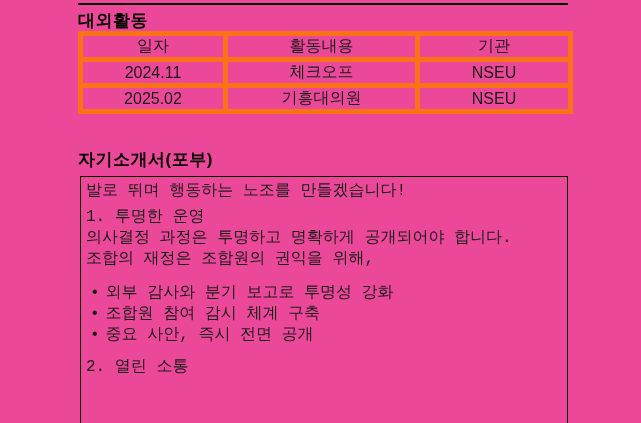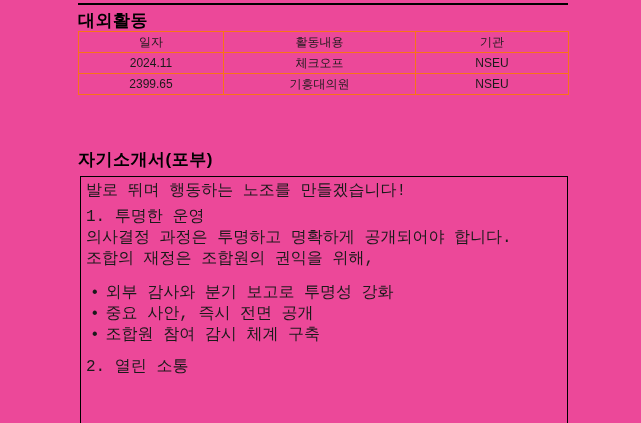--- a/index.html
+++ b/index.html
@@ -40,26 +40,26 @@
   .activities-table {
     position: absolute;
     left: 78px;
     top: 31px;
     width: 490px;
     border-collapse: collapse;
     table-layout: fixed;
   }
   .activities-table th,
   .activities-table td {
-    border: 1px solid #f97316;
+    border: 5px solid #f97316;
     height: 20px;
     padding: 0;
     text-align: center;
     vertical-align: middle;
-    font-size: 12px;
+    font-size: 16px;
     font-weight: normal;
     color: #1a1a1a;
     white-space: nowrap;
     overflow: hidden;
   }
   .col-date { width: 145px; }
   .col-activity { width: 192px; }
   .col-org { width: 153px; }
 
   .intro-box {
@@ -108,36 +108,36 @@
         <th>기관</th>
       </tr>
     </thead>
     <tbody>
       <tr>
         <td>2024.11</td>
         <td>체크오프</td>
         <td>NSEU</td>
       </tr>
       <tr>
-        <td>2399.65</td>
+        <td>2025.02</td>
         <td>기흥대의원</td>
         <td>NSEU</td>
       </tr>
     </tbody>
   </table>
 
   <h1 class="section-title title-introduction">자기소개서(포부)</h1>
 
   <div class="intro-box">
     <p>발로 뛰며 행동하는 노조를 만들겠습니다!</p>
     <div class="gap-s"></div>
     <p>1. 투명한 운영</p>
     <p>의사결정 과정은 투명하고 명확하게 공개되어야 합니다.</p>
     <p>조합의 재정은 조합원의 권익을 위해,</p>
     <div class="gap-m"></div>
     <p class="bullet-line"><span class="bullet-dot">•</span><span>외부 감사와 분기 보고로 투명성 강화</span></p>
+    <p class="bullet-line"><span class="bullet-dot">•</span><span>조합원 참여 감시 체계 구축</span></p>
     <p class="bullet-line"><span class="bullet-dot">•</span><span>중요 사안, 즉시 전면 공개</span></p>
-    <p class="bullet-line"><span class="bullet-dot">•</span><span>조합원 참여 감시 체계 구축</span></p>
     <div class="gap-b"></div>
     <p>2. 열린 소통</p>
   </div>
 
 </div>
 
 </body></html>

